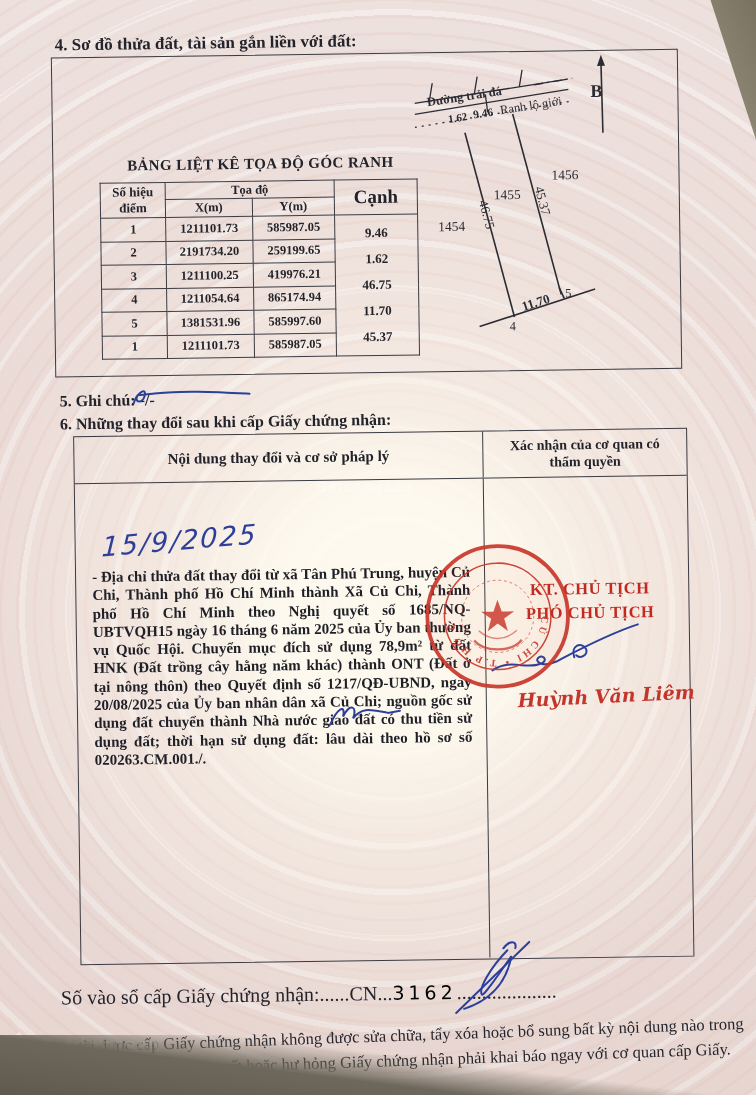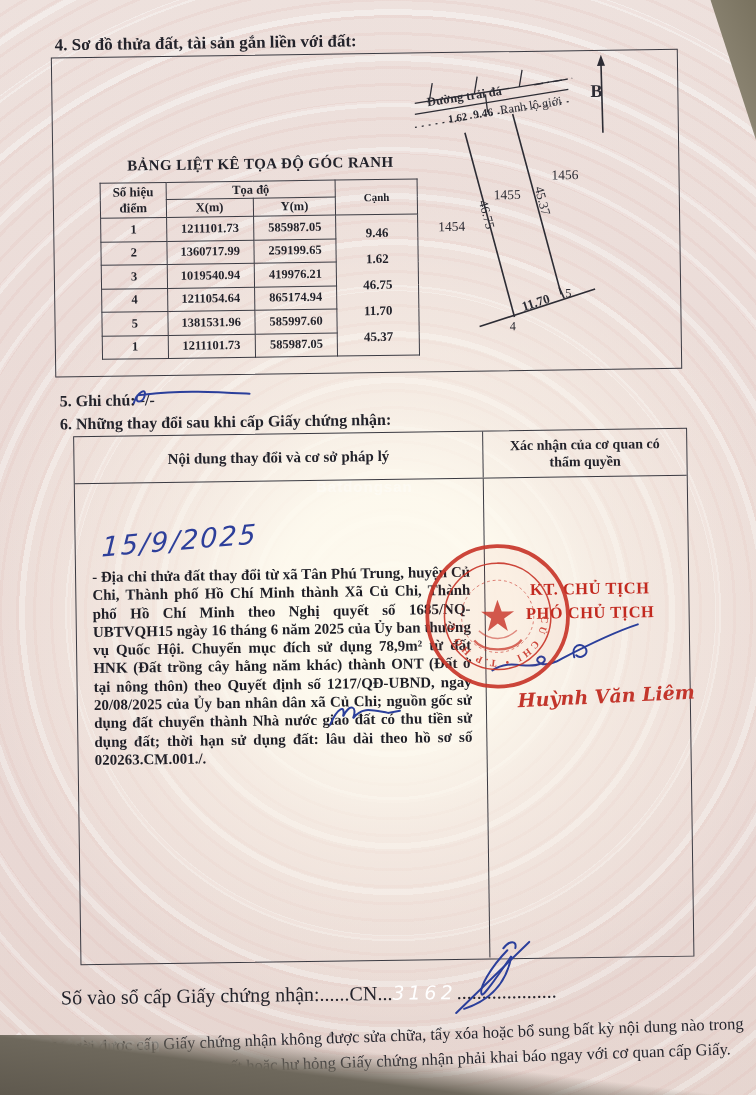--- a/index.html
+++ b/index.html
@@ -48,21 +48,21 @@
   .handdate{position:absolute;left:26px;top:42px;color:#2d3f9a;font-family:"DejaVu Sans",sans-serif;font-size:27px;font-style:italic;transform:rotate(-4deg) skewX(-8deg);letter-spacing:2px;font-weight:500;}
   .legal{position:absolute;left:16px;top:84px;width:378px;font-weight:bold;font-size:15px;line-height:1.22;color:#1f1f27;text-align:justify;}
   #sig-inline{position:absolute;left:248px;top:218px;}
   .stamp-title{position:absolute;left:0;right:-6px;top:100px;text-align:center;color:#c22a20;font-weight:bold;font-size:16.5px;line-height:1.45;letter-spacing:.5px;}
   .signer{position:absolute;left:18px;top:208px;width:100%;text-align:center;color:#c3362c;font-size:19px;font-style:italic;font-weight:bold;font-family:"DejaVu Serif",serif;transform:rotate(-2deg);}
   #sig-stamp{position:absolute;left:0px;top:140px;}
   #seal{position:absolute;left:-64px;top:62px;opacity:.92;}
 
   
   #serial{position:absolute;left:55px;top:982px;font-size:20px;color:#23232b;white-space:nowrap;}
-  #serial .hw{color:#ffffff;font-family:"DejaVu Sans",sans-serif;font-style:italic;font-size:19px;letter-spacing:4px;}
+  #serial .hw{color:#000000;font-family:"DejaVu Sans",sans-serif;font-size:19px;letter-spacing:4px;}
   #sig-serial{position:absolute;left:428px;top:938px;}
   #footnote{position:absolute;left:46px;top:1024px;width:712px;font-size:16.5px;line-height:1.5;color:#26262e;transform:rotate(-1.2deg);}
   
   #wm{position:absolute;left:6px;top:1032px;display:flex;align-items:center;gap:7px;opacity:.6;color:#fff;}
   #wm .logo{width:26px;height:26px;background:rgba(255,255,255,.85);clip-path:polygon(50% 0,100% 50%,50% 100%,0 50%);}
   #wm .brand{font-family:"Liberation Sans",sans-serif;font-weight:bold;font-size:21px;color:rgba(255,255,255,.9);}
   #wm2{position:absolute;left:316px;top:478px;opacity:.35;color:#fff;font-family:"Liberation Sans",sans-serif;font-weight:bold;font-size:15px;letter-spacing:1px;}
   svg.sig path{stroke:#2b3f9b;stroke-width:2;fill:none;stroke-linecap:round;}
 </style>
 </head>
@@ -75,21 +75,21 @@
 
     <div class="sec-title" style="left:62px;top:31px;">4. Sơ đồ thửa đất, tài sản gắn liền với đất:</div>
     <div id="box4">
       <div id="coordwrap">
         <div id="coordtitle">BẢNG LIỆT KÊ TỌA ĐỘ GÓC RANH</div>
         <table class="coord">
           <tbody>
               <tr>
             <th rowspan="2" style="width:70px;font-size:13px;margin-left:36px;">Số hiệu điểm</th>
             <th colspan="2" style="height:16px;">Tọa độ</th>
-            <th rowspan="2" style="width:88px;font-size:11px;">Cạnh</th>
+            <th rowspan="2" style="width:88px;font-size:19px;">Cạnh</th>
           </tr>
           <tr>
             <th style="width:90px;height:17px;">X(m)</th>
             <th style="width:86px;">Y(m)</th>
           </tr>
           <tr class="rowh">
             <td>1</td>
             <td>1211101.73</td>
             <td>585987.05</td>
             <td rowspan="6" class="edgecell">
@@ -97,26 +97,26 @@
                 <div>9.46</div>
                 <div>1.62</div>
                 <div>46.75</div>
                 <div>11.70</div>
                 <div>45.37</div>
               </div>
             </td>
           </tr>
           <tr class="rowh">
                 <td>2</td>
-                <td>1360717.99</td>
+                <td>2191734.20</td>
                 <td>259199.65</td>
               </tr>
           <tr class="rowh">
                 <td>3</td>
-                <td>1019540.94</td>
+                <td>1211100.25</td>
                 <td>419976.21</td>
               </tr>
           <tr class="rowh">
                 <td>4</td>
                 <td>1211054.64</td>
                 <td>865174.94</td>
               </tr>
           <tr class="rowh">
                 <td>5</td>
                 <td>1381531.96</td>

